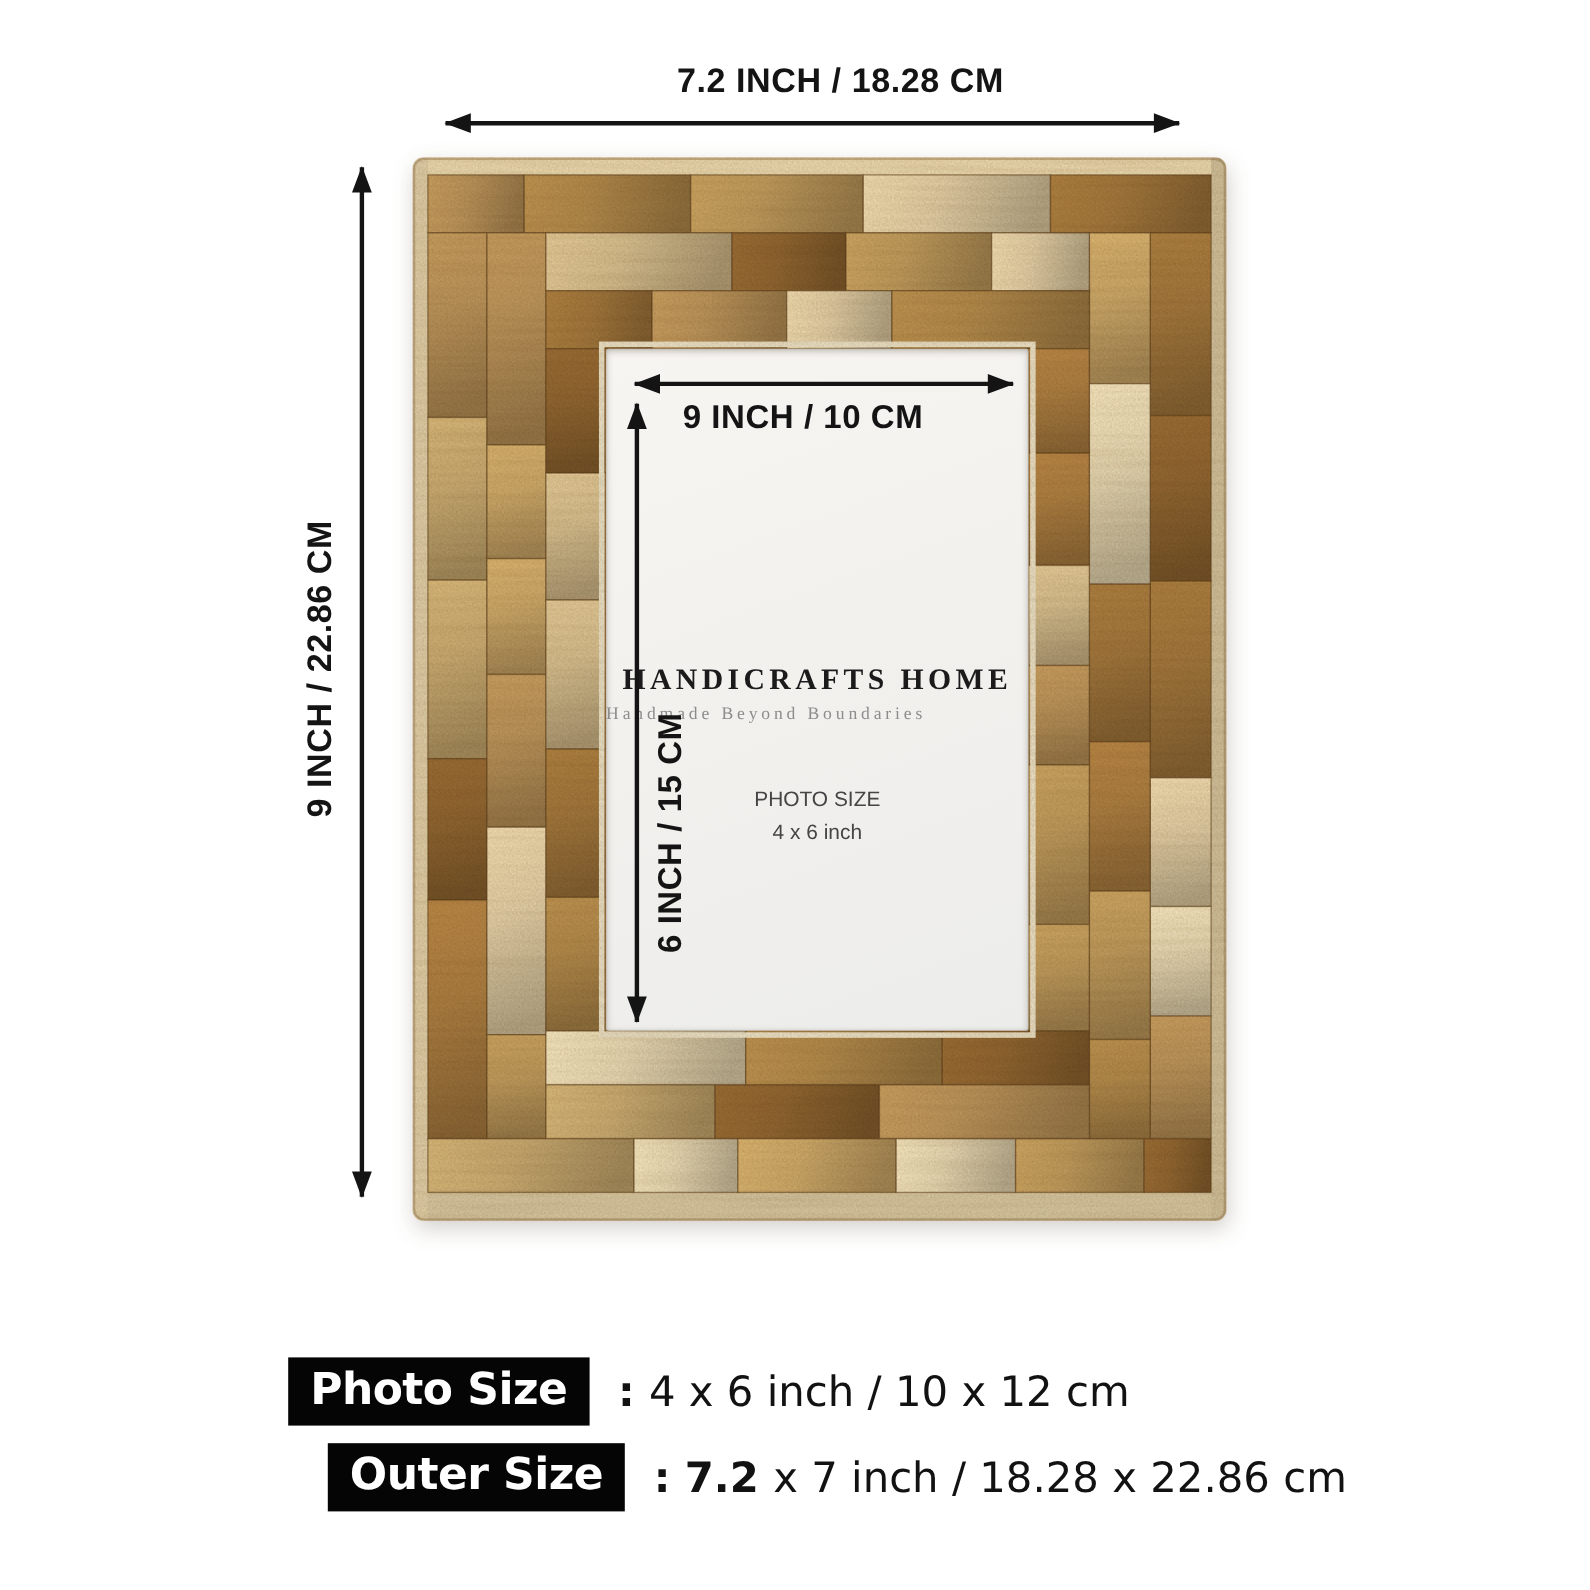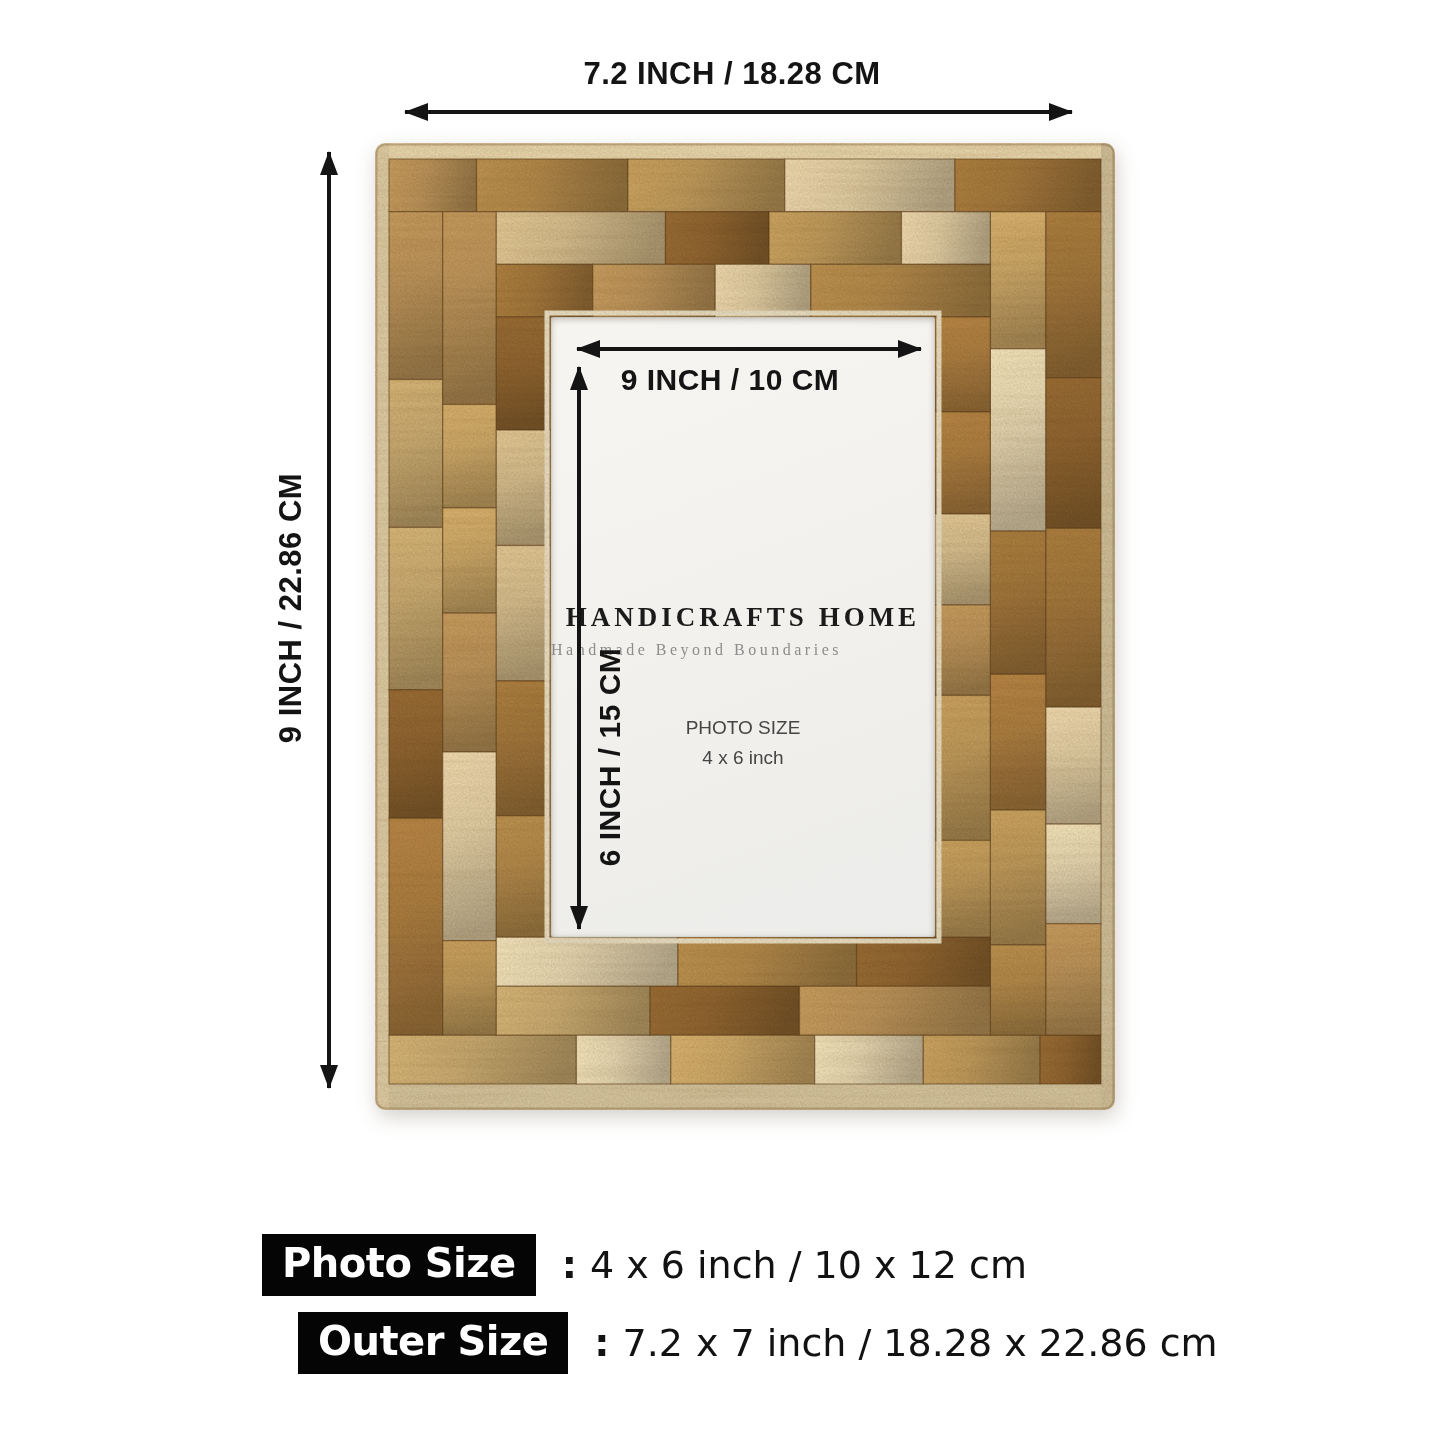--- a/index.html
+++ b/index.html
@@ -35,21 +35,21 @@
   .lbl-inner{font-size:30px;letter-spacing:.5px;}
 
   
   .summary-row{position:absolute;left:262px;height:62px;display:flex;align-items:center;}
   .size-badge{background:#050505;color:#ffffff;font-family:"DejaVu Sans",sans-serif;
               font-weight:700;font-size:40px;line-height:1;padding:9px 20px 13px;
               letter-spacing:-0.5px;margin-right:26px;min-width:222px;text-align:center;}
   .size-value{display:flex;align-items:baseline;gap:13px;font-family:"DejaVu Sans",sans-serif;
               font-size:38px;color:#121212;white-space:nowrap;}
   .size-value .colon{font-weight:700;}
-  .size-value .bold{font-weight:400;}
+  .size-value .bold{font-weight:700;}
 </style>
 </head>
 <body>
 
 <div class="canvas">
 
   <div id="frame-wrap">
     <svg id="frame-art" width="740" height="967" viewBox="0 0 740 967" xmlns="http://www.w3.org/2000/svg">
       <defs id="frame-defs">
         <clipPath id="frameclip">
@@ -450,21 +450,21 @@
       <marker id="ah" markerUnits="userSpaceOnUse" markerWidth="26" markerHeight="20" refX="24" refY="10" orient="auto-start-reverse">
         <path d="M1 1 L25 10 L1 19 Z" fill="#141414"></path>
       </marker>
     </defs>
     <line x1="405" y1="112" x2="1072" y2="112" stroke-width="4" marker-start="url(#ah)" marker-end="url(#ah)" stroke="#141414"></line>
     <line x1="329" y1="152" x2="329" y2="1088" stroke-width="4" marker-start="url(#ah)" marker-end="url(#ah)" stroke="#141414"></line>
     <line x1="577" y1="349" x2="921" y2="349" stroke-width="4" marker-start="url(#ah)" marker-end="url(#ah)" stroke="#141414"></line>
     <line x1="579" y1="367" x2="579" y2="929" stroke-width="4" marker-start="url(#ah)" marker-end="url(#ah)" stroke="#141414"></line>
   </svg>
 
-  <div class="dim-label lbl-outer" style="left:732px;top:74px;text-align:right;">7.2 INCH / 18.28 CM</div>
+  <div class="dim-label lbl-outer" style="left:764px;top:74px;text-align:right;">7.2 INCH / 18.28 CM</div>
   <div class="dim-label vert lbl-outer" style="left:291px;top:608px;">9 INCH / 22.86 CM</div>
   <div class="dim-label lbl-inner" style="left:730px;top:380px;">9 INCH / 10 CM</div>
   <div class="dim-label vert lbl-inner" style="left:610px;top:757px;">6 INCH / 15 CM</div>
 
   <div class="summary-row" style="top:1234px;">
     <span class="size-badge">Photo Size</span>
     <span class="size-value">
       <span class="colon">:</span>
       <span class="text">4 x 6 inch / 10 x 12 cm</span>
     </span>

